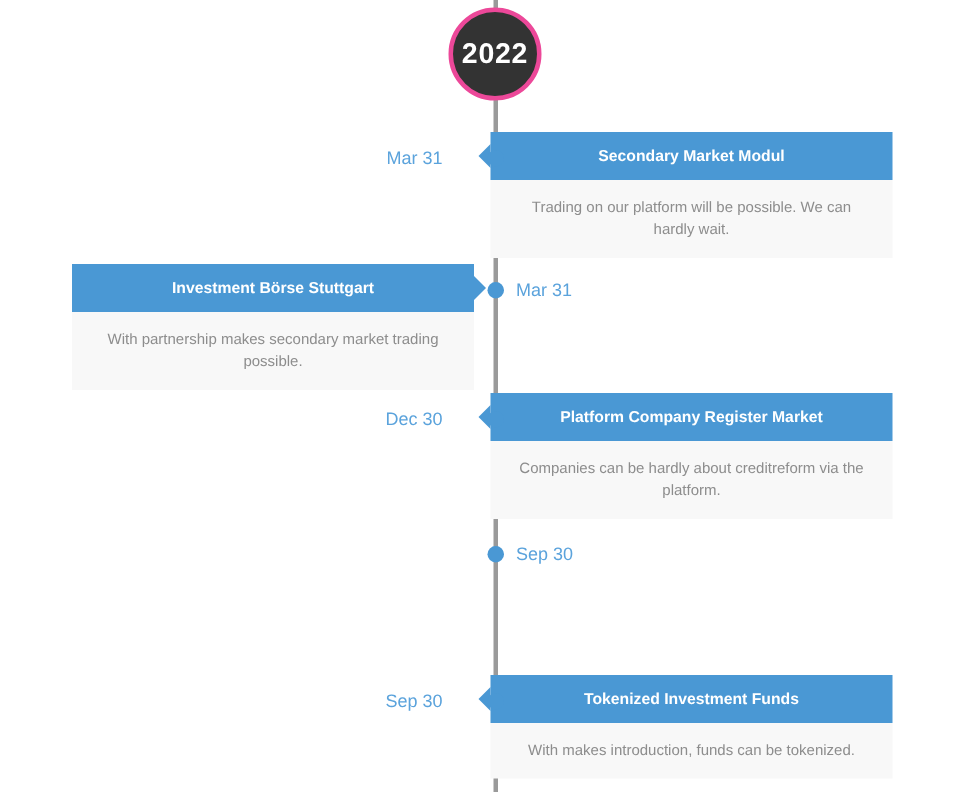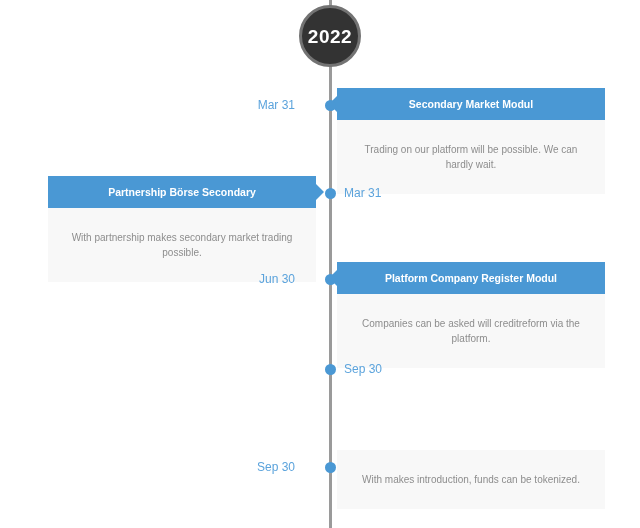--- a/index.html
+++ b/index.html
@@ -29,21 +29,21 @@
 
   
   #year-badge {
     position: absolute;
     left: 299px;
     top: 5px;
     width: 62px;
     height: 62px;
     border-radius: 50%;
     background: #333333;
-    border: 3px solid #737373;
+    border: 3px solid #ec4899;
     box-sizing: border-box;
     z-index: 3;
     display: flex;
     align-items: center;
     justify-content: center;
   }
   #year-badge .year-text {
     color: #ffffff;
     font-size: 19px;
     font-weight: bold;
@@ -88,21 +88,21 @@
     left: 344px;
     text-align: left;
   }
 
   
   .entry-card {
     position: absolute;
     top: 0;
     width: 268px;
   }
-  .entry.right .entry-card { left: 337px; }
+  .entry.right .entry-card { left: 327px; }
   .entry.left  .entry-card { left: 48px; }
 
   .card-header {
     position: relative;
     background: #4a98d4;
     color: #ffffff;
     font-size: 10.5px;
     font-weight: bold;
     text-align: center;
     line-height: 14px;
@@ -131,21 +131,21 @@
     right: -8px;
     border-left: 8px solid #4a98d4;
   }
 
   .card-body {
     background: #f8f8f8;
     color: #8d8d8d;
     font-size: 10px;
     line-height: 15px;
     text-align: center;
-    padding: 22px 16px;
+    padding: 11px 16px;
     box-sizing: border-box;
     min-height: 32px;
     display: flex;
     align-items: center;
     justify-content: center;
   }
 </style>
 </head>
 <body>
 
@@ -161,38 +161,39 @@
       <div class="entry-date">Mar 31</div>
       <div class="entry-card">
         <div class="card-header">Secondary Market Modul</div>
         <div class="card-body">Trading on our platform will be possible. We can hardly wait.</div>
       </div>
     </div>
     <div class="entry left" style="top: 176px;">
       <div class="entry-dot"></div>
       <div class="entry-date">Mar 31</div>
       <div class="entry-card">
-        <div class="card-header">Partnership Börse Secondary</div>
+        <div class="card-header">Investment Börse Stuttgart</div>
         <div class="card-body">With partnership makes secondary market trading possible.</div>
       </div>
     </div>
     <div class="entry right" style="top: 262px;">
       <div class="entry-dot"></div>
-      <div class="entry-date">Jun 30</div>
+      <div class="entry-date">Dec 30</div>
       <div class="entry-card">
-        <div class="card-header">Platform Company Register Modul</div>
-        <div class="card-body">Companies can be asked will creditreform via the platform.</div>
+        <div class="card-header">Platform Company Register Market</div>
+        <div class="card-body">Companies can be hardly about creditreform via the platform.</div>
       </div>
     </div>
     <div class="entry left" style="top: 352px;">
       <div class="entry-dot"></div>
       <div class="entry-date">Sep 30</div>
       <div class="entry-card">
       </div>
     </div>
     <div class="entry right" style="top: 450px;">
       <div class="entry-dot"></div>
       <div class="entry-date">Sep 30</div>
       <div class="entry-card">
+        <div class="card-header">Tokenized Investment Funds</div>
         <div class="card-body">With makes introduction, funds can be tokenized.</div>
       </div>
     </div>
   </div>
 
 </body></html>

